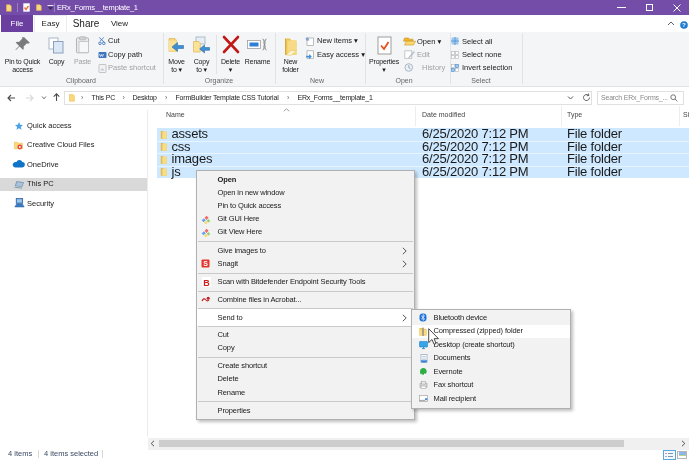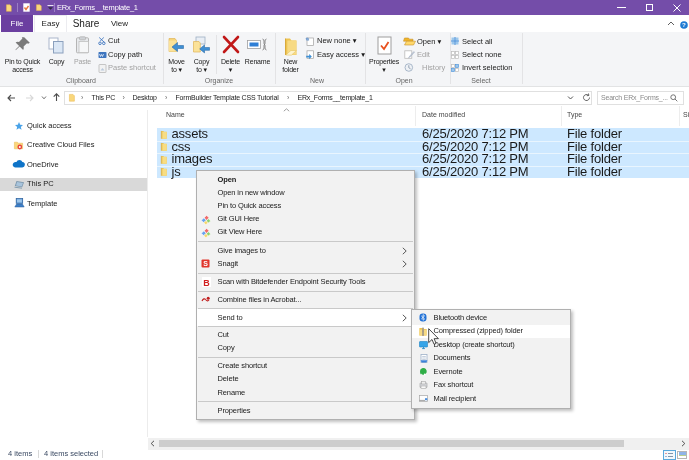--- a/index.html
+++ b/index.html
@@ -176,21 +176,21 @@
 <div class="t c rl" style="left:200px;top:63.5px;width:61px">▾</div>
 <div class="t c rl" style="left:227px;top:55.5px;width:61px">Rename</div>
 <div class="t c rl" style="left:260px;top:55.5px;width:61px">New</div>
 <div class="t c rl" style="left:260px;top:63.5px;width:61px">folder</div>
 <div class="t c rl" style="left:353px;top:55.5px;width:62px">Properties</div>
 <div class="t c rl" style="left:353px;top:63.5px;width:62px">▾</div>
 
 <div class="t" style="left:108px;top:35px">Cut</div>
 <div class="t" style="left:108px;top:49px">Copy path</div>
 <div class="t" style="left:108px;top:62px;color:#a2a2a2">Paste shortcut</div>
-<div class="t" style="left:317px;top:35px">New none ▾</div>
+<div class="t" style="left:317px;top:35px">New items ▾</div>
 <div class="t" style="left:317px;top:48.5px">Easy access ▾</div>
 <div class="t" style="left:417px;top:35.5px">Open ▾</div>
 <div class="t" style="left:417px;top:49px;color:#a2a2a2">Edit</div>
 <div class="t" style="left:422px;top:62px;color:#a2a2a2">History</div>
 <div class="t" style="left:462px;top:35.5px">Select all</div>
 <div class="t" style="left:462px;top:49px">Select none</div>
 <div class="t" style="left:462px;top:62px">Invert selection</div>
 
 <div class="a" style="left:0;top:87px;width:689px;height:23px;background:#fff"></div>
 <svg style="left:7px;top:94px" width="9" height="8" viewBox="0 0 9 8">
@@ -250,21 +250,21 @@
     <path d="M2.5 1 L10 2.2 L8.2 7.3 L0.8 6z" fill="#7c97ad"></path>
     <path d="M3.1 1.9 L9 2.9 L7.7 6.4 L1.9 5.4z" fill="#a8c4dc"></path>
     <path d="M0.5 7.2 L8 8.2" stroke="#7c97ad" stroke-width="0.9"></path>
   </svg>
 <div class="t" style="left:27px;top:178px">This PC</div>
 <svg style="left:14px;top:198px" width="11" height="10" viewBox="0 0 11 10">
     <rect x="2.2" y="0.5" width="6.5" height="4.8" fill="#4b8fd6" stroke="#2c5f9a" stroke-width="0.7"></rect>
     <rect x="3" y="1.3" width="4.9" height="3.2" fill="#9ec6ea"></rect>
     <path d="M0.8 9 h9.4 l-1.8 -3 h-5.8z" fill="#3c7fc8" stroke="#2c5f9a" stroke-width="0.5"></path>
   </svg>
-<div class="t" style="left:27px;top:197.5px">Template</div>
+<div class="t" style="left:27px;top:197.5px">Security</div>
 
 <div class="t" style="left:166px;top:108.5px;color:#444;font-size:7px">Name</div>
 <svg style="left:283px;top:108px" width="7" height="4" viewBox="0 0 7 4">
     <path d="M0.8 3.2 L3.5 0.8 L6.2 3.2" stroke="#888" stroke-width="0.8" fill="none"></path>
   </svg>
 <div class="a" style="left:415px;top:106px;width:1px;height:20px;background:#ededed"></div>
 <div class="a" style="left:561px;top:106px;width:1px;height:20px;background:#ededed"></div>
 <div class="a" style="left:679px;top:106px;width:1px;height:20px;background:#ededed"></div>
 <div class="t" style="left:422px;top:108.5px;color:#444;font-size:7px">Date modified</div>
 <div class="t" style="left:567px;top:108.5px;color:#444;font-size:7px">Type</div>

